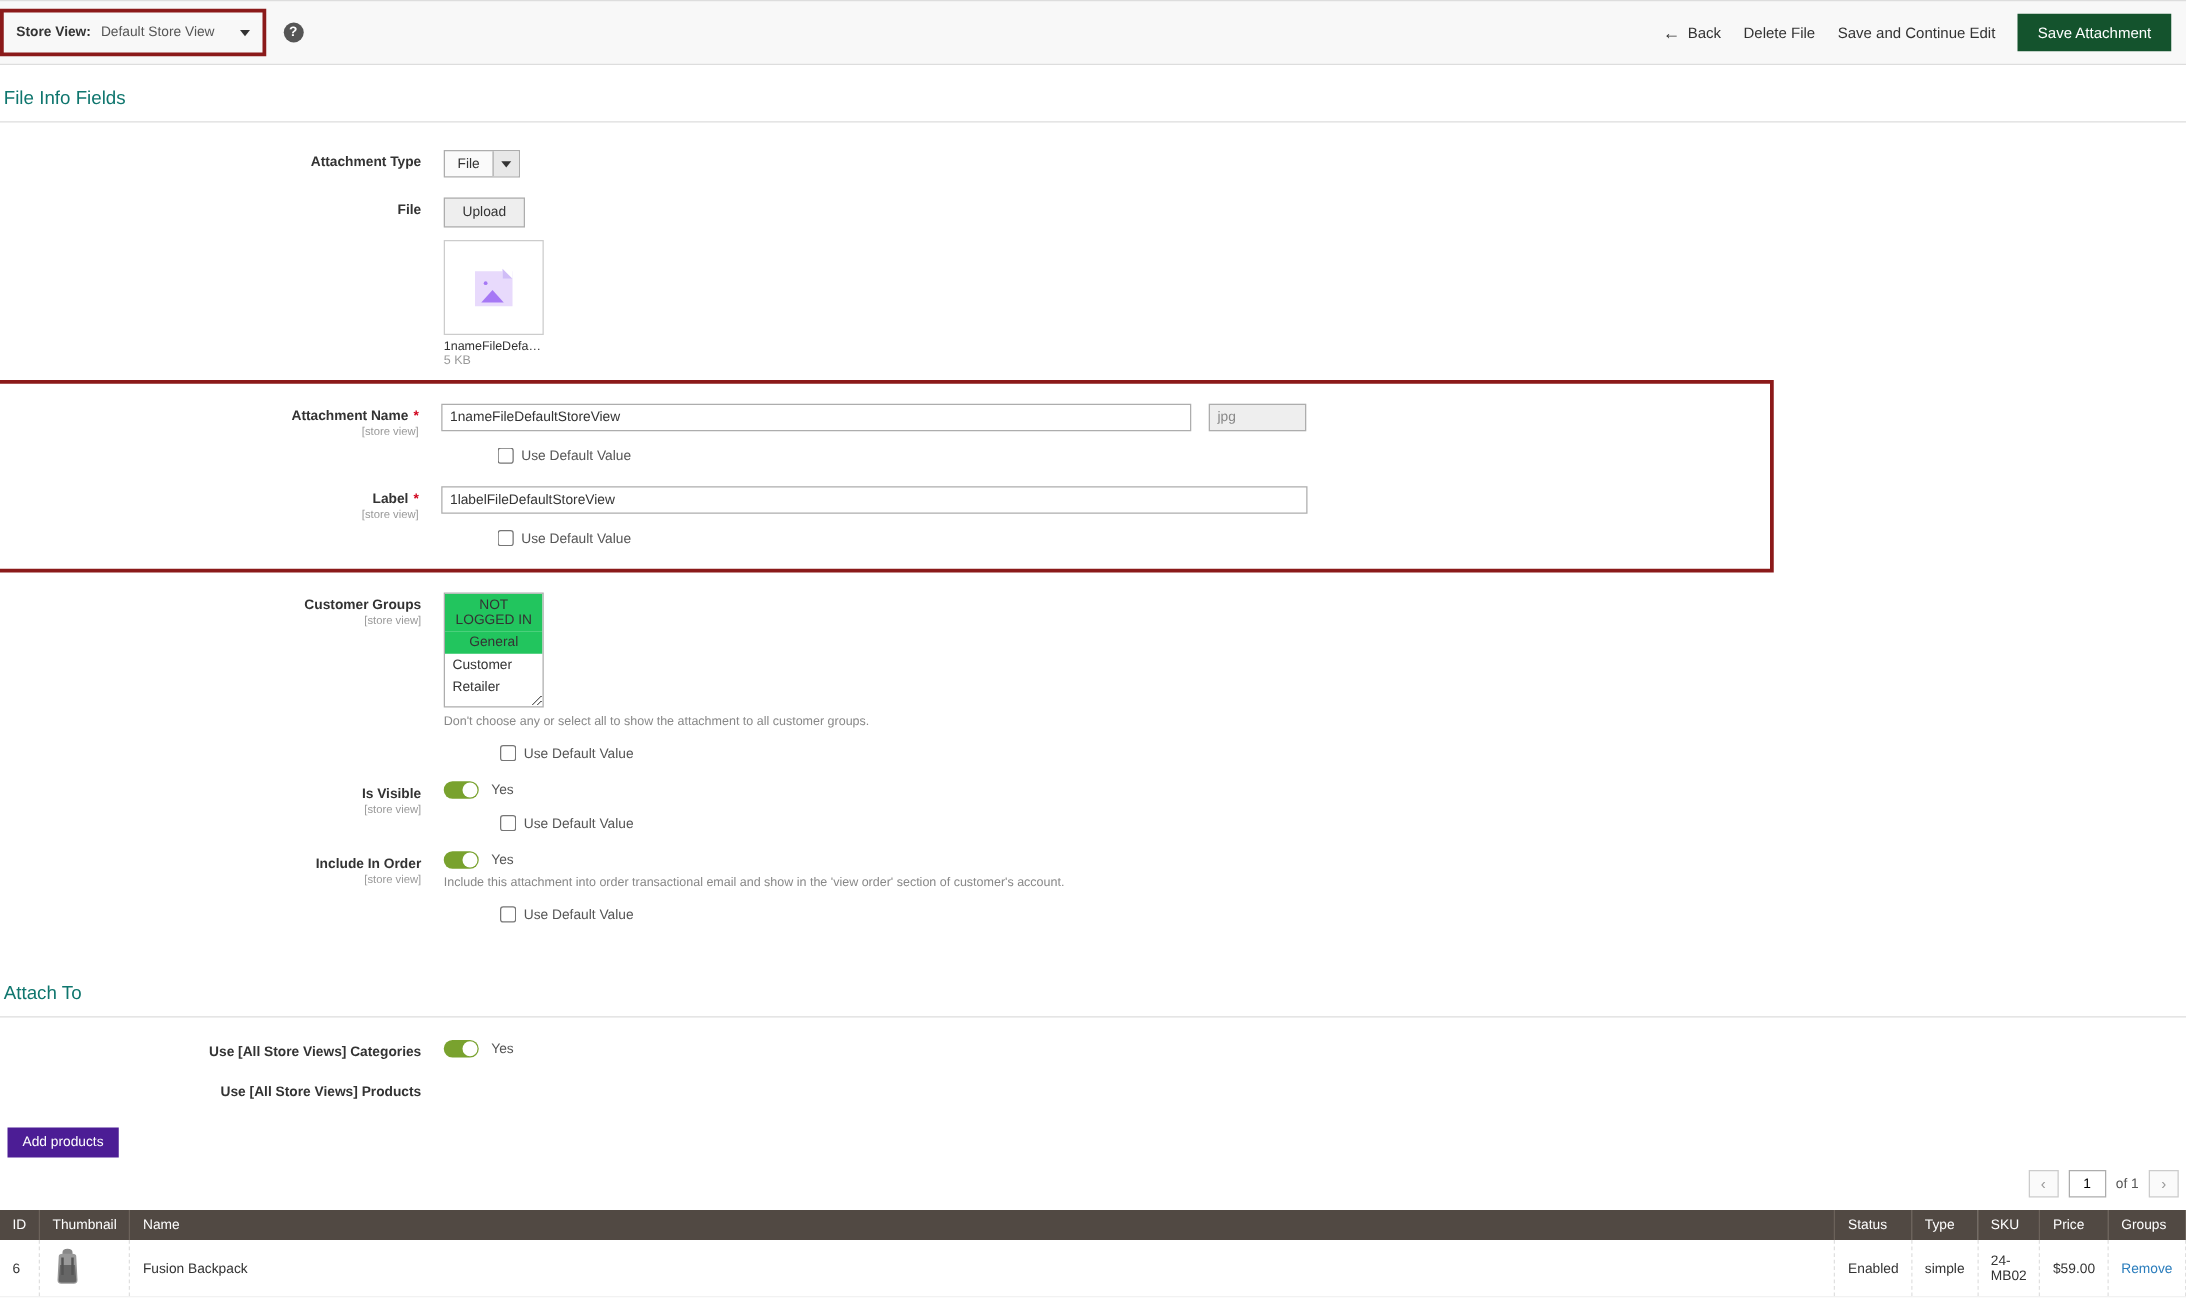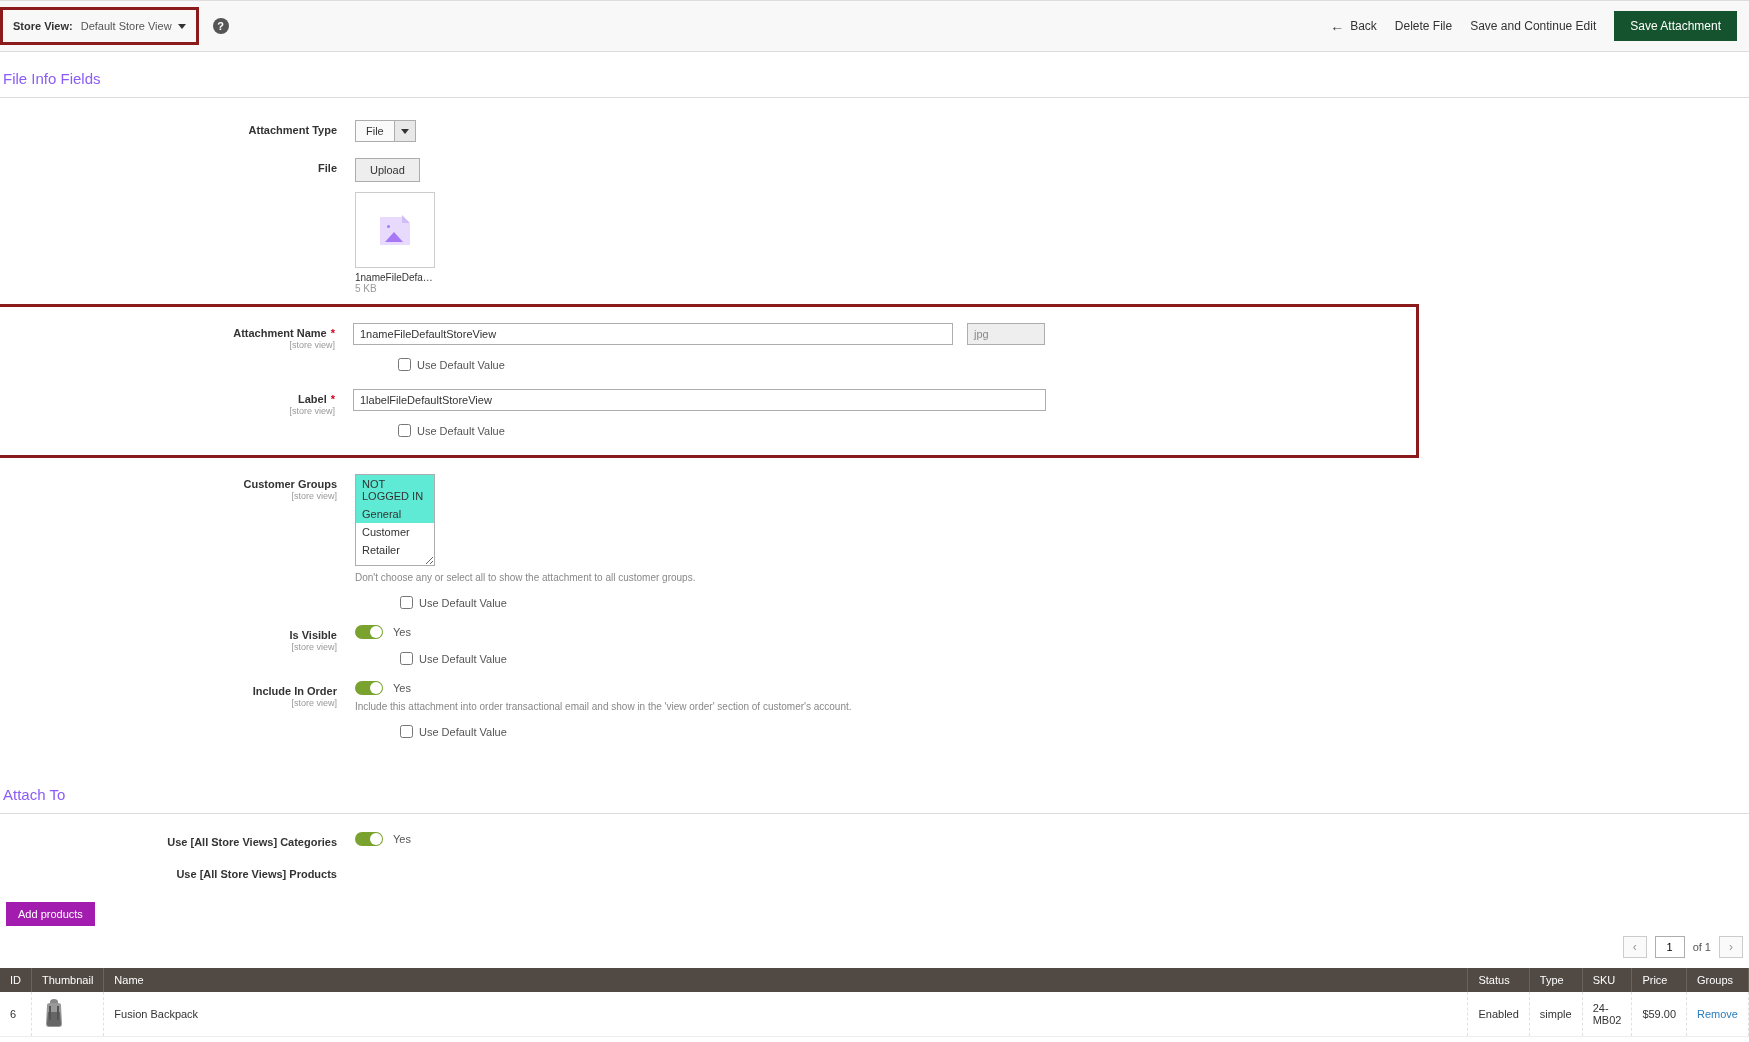--- a/index.html
+++ b/index.html
@@ -3,30 +3,30 @@
 <meta charset="utf-8">
 <style>
 * { box-sizing: border-box; margin: 0; padding: 0; }
 body { font-family: Arial, Helvetica, sans-serif; font-size: 12px; color: #333; background: #fff; }
 
 
 .topbar { display: flex; align-items: center; justify-content: space-between; border-top: 1px solid #ddd; border-bottom: 1px solid #ddd; background: #f8f8f8; padding: 6px 12px 6px 0; }
 .topbar-left { display: flex; align-items: center; }
 .store-view-box { display: flex; align-items: center; gap: 8px; border: 3px solid #8b1a1a; padding: 6px 10px; height: 38px; }
 .store-view-label { font-size: 11px; font-weight: bold; color: #333; }
-.store-dropdown { display: inline-flex; align-items: center; gap: 6px; font-size: 11px; color: #555; cursor: pointer; }
+.store-dropdown { display: inline-flex; align-items: center; gap: 20px; font-size: 11px; color: #555; cursor: pointer; }
 .arrow-down { width: 0; height: 0; border-left: 4px solid transparent; border-right: 4px solid transparent; border-top: 5px solid #333; }
 .help-icon { width: 16px; height: 16px; border-radius: 50%; background: #555; color: #fff; display: inline-flex; align-items: center; justify-content: center; font-size: 11px; font-weight: bold; margin-left: 14px; cursor: pointer; }
 .topbar-right { display: flex; align-items: center; gap: 18px; }
 .btn-link { font-size: 12px; color: #333; cursor: pointer; display: inline-flex; align-items: center; gap: 6px; }
 .back-arrow { font-size: 14px; }
 .btn-primary { background: #14532d; color: #fff; padding: 8px 16px; font-size: 12px; cursor: pointer; border: none; }
 
 
-.section-title { font-size: 15px; color: #8b5cf6; padding: 18px 0 10px 3px; border-bottom: 1px solid #ddd; font-weight: normal; }
+.section-title { font-size: 15px; color: #0f766e; padding: 18px 0 10px 3px; border-bottom: 1px solid #ddd; font-weight: normal; }
 .section-title.second { margin-top: 22px; }
 
 
 .form-row { display: flex; align-items: flex-start; padding: 8px 0; }
 .form-label { width: 355px; text-align: right; padding-right: 18px; font-size: 11px; font-weight: bold; color: #333; padding-top: 4px; }
 .form-label .scope { display: block; font-size: 9px; font-weight: normal; color: #999; margin-top: 1px; }
 .required-mark { color: #d0021b; margin-left: 4px; font-weight: bold; }
 .form-field { flex: 1; max-width: 700px; }
 
 
@@ -56,35 +56,35 @@
 .text-input-wide { width: 693px; }
 .ext-box { display: inline-flex; align-items: center; width: 78px; height: 22px; border: 1px solid #adadad; background: #eee; color: #888; padding: 0 6px; margin-left: 14px; font-size: 11px; }
 
 
 .checkbox-row { display: flex; align-items: center; gap: 6px; font-size: 11px; color: #555; margin-top: 13px; padding-left: 45px; }
 .checkbox-row input { cursor: pointer; }
 
 
 .multiselect { width: 80px; border: 1px solid #adadad; font-size: 11px; height: 92px; overflow: hidden; resize: both; }
 .multiselect .opt { padding: 3px 6px; cursor: pointer; }
-.multiselect .opt.sel { background: #5eead4; }
+.multiselect .opt.sel { background: #22c55e; text-align: center; }
 .note { font-size: 10px; color: #888; margin-top: 6px; max-width: 640px; }
 
 
 .toggle-row { display: flex; align-items: center; gap: 10px; }
 .toggle { width: 28px; height: 14px; border-radius: 8px; position: relative; cursor: pointer; }
 .toggle.on { background: #79a22e; }
 .toggle.off { background: #ccc; }
 .toggle .knob { width: 12px; height: 12px; border-radius: 50%; background: #fff; position: absolute; top: 1px; }
 .toggle.on .knob { right: 1px; }
 .toggle.off .knob { left: 1px; }
 .toggle-label { font-size: 11px; color: #555; }
 
 
-.add-products-btn { background: #a21caf; color: #fff; padding: 6px 12px; font-size: 11px; border: none; cursor: pointer; margin: 14px 0 0 6px; display: inline-block; }
+.add-products-btn { background: #4c1d95; color: #fff; padding: 6px 12px; font-size: 11px; border: none; cursor: pointer; margin: 14px 0 0 6px; display: inline-block; }
 
 
 .pagination { display: flex; justify-content: flex-end; align-items: center; gap: 8px; padding: 10px 6px; }
 .pg-btn { width: 24px; height: 22px; border: 1px solid #ccc; background: #fafafa; display: flex; align-items: center; justify-content: center; cursor: pointer; color: #999; }
 .pg-input { width: 30px; height: 22px; border: 1px solid #adadad; text-align: center; font-size: 11px; }
 .pg-of { font-size: 11px; color: #555; }
 
 
 .grid { width: 100%; border-collapse: collapse; border-radius: 15px; }
 .grid th { background: #514943; color: #fff; font-size: 11px; font-weight: normal; text-align: left; padding: 6px 10px; border-right: 1px solid #6b625a; }

